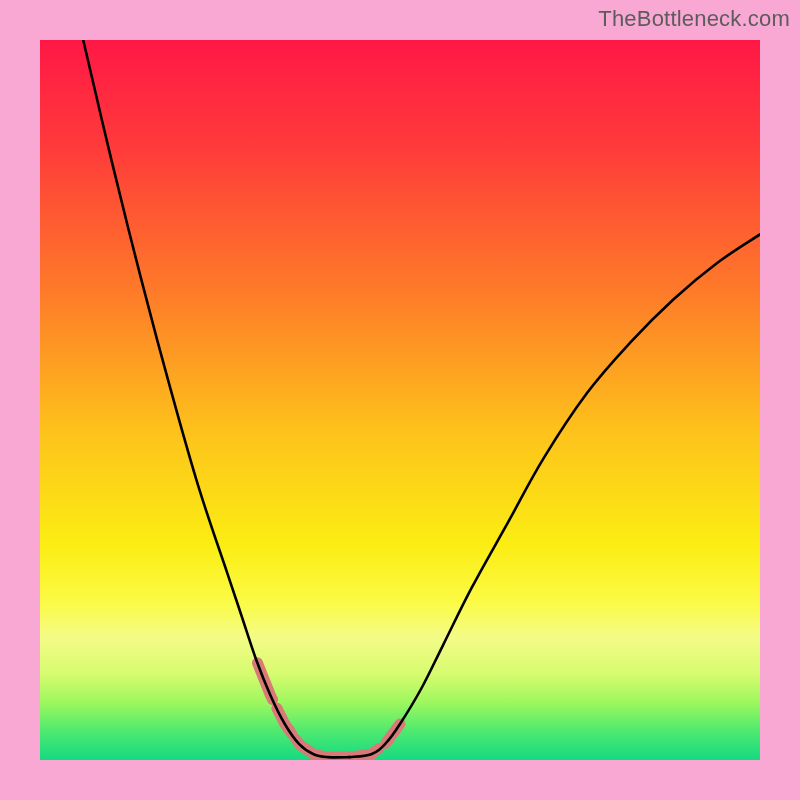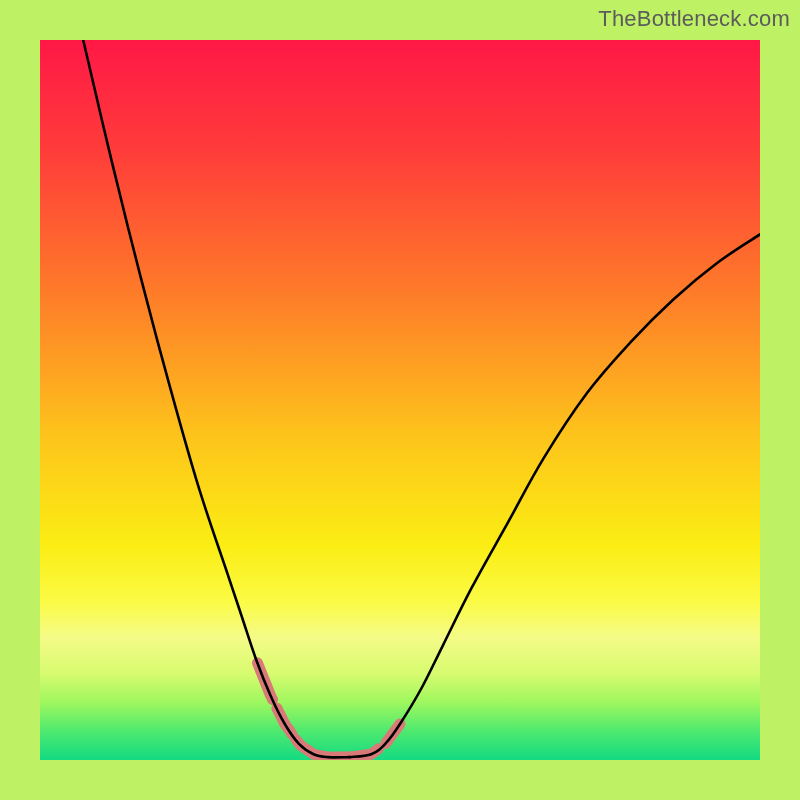--- a/index.html
+++ b/index.html
@@ -10,21 +10,21 @@
     background: #000;
     overflow: hidden;
     font-family: Arial, Helvetica, sans-serif;
   }
   .frame {
     position: absolute;
     left: 0;
     top: 0;
     width: 800px;
     height: 800px;
-    background: #bef264;
+    background: #f9a8d4;
   }
   .plot-area {
     position: absolute;
     left: 40px;
     top: 40px;
     width: 720px;
     height: 720px;
     overflow: hidden;
   }
   .gradient-bg {

